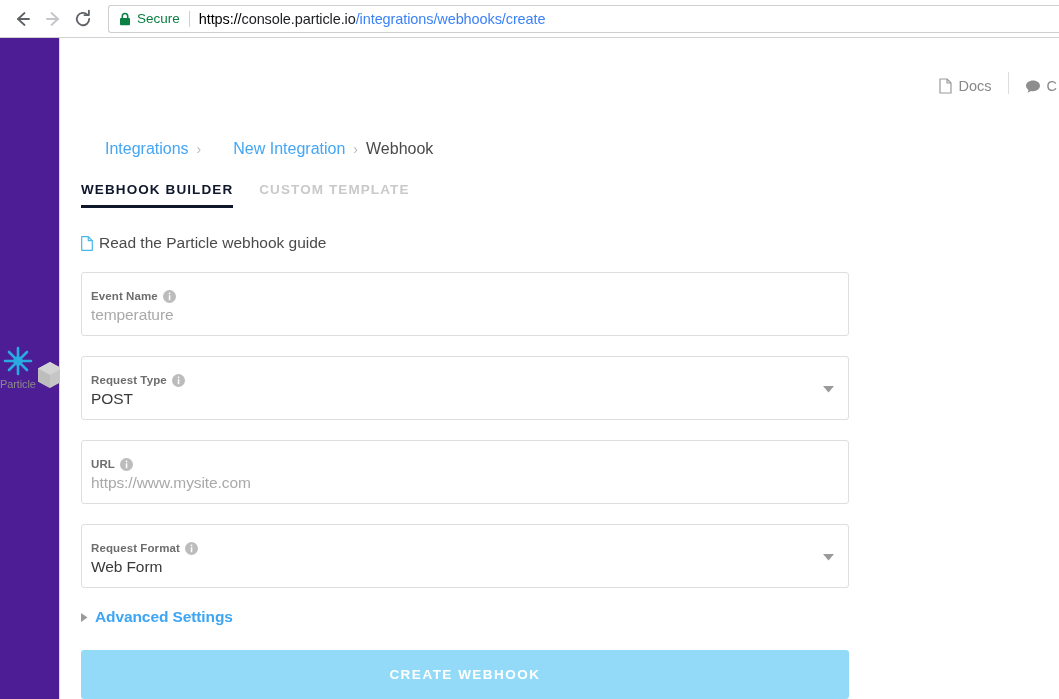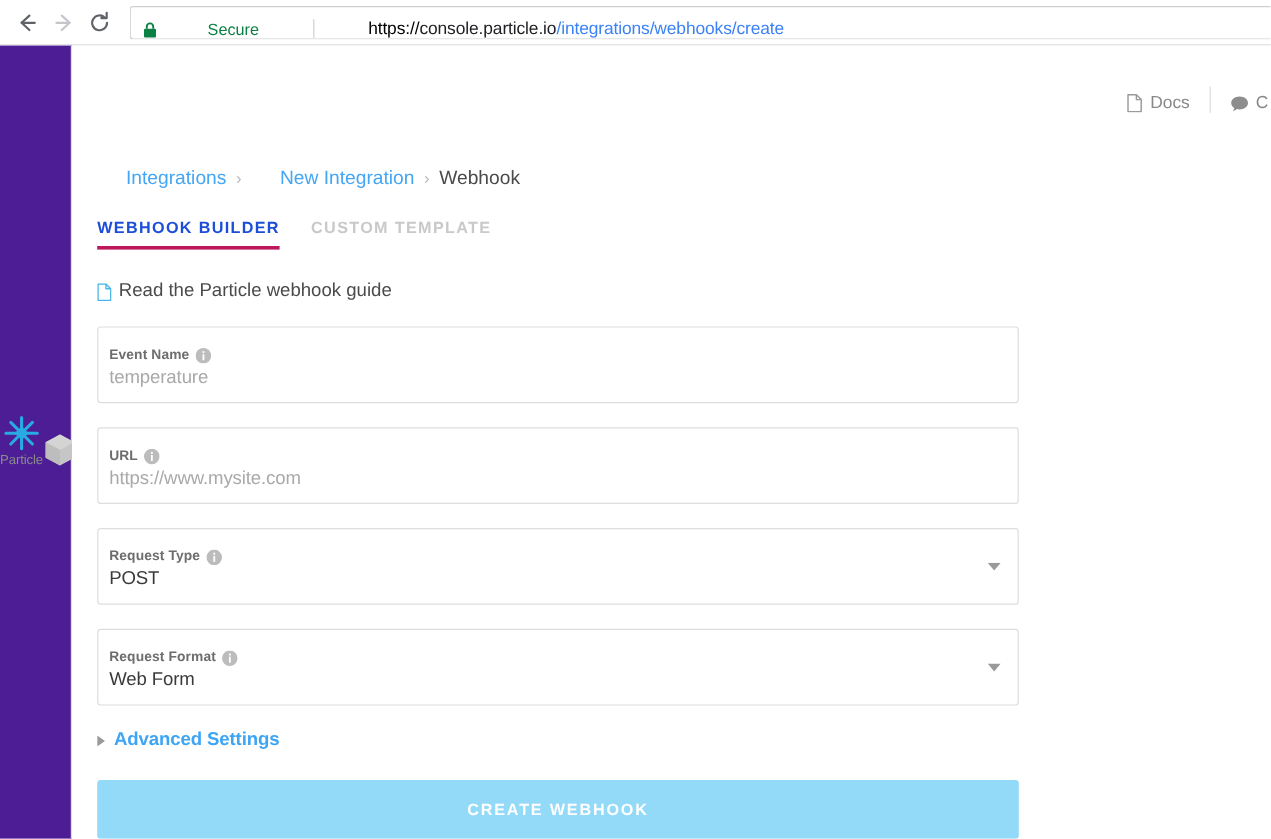--- a/index.html
+++ b/index.html
@@ -37,24 +37,23 @@
   .omnibox {
     flex: 1 1 auto;
     height: 28px;
     margin-left: 10px;
     margin-right: 0;
     border: 1px solid #cfcfcf;
     border-right: none;
     border-radius: 3px 0 0 3px;
     background: #fff;
     display: flex;
-    align-items: flex-end;
+    align-items: center;
     padding: 0 10px;
     overflow: hidden;
-    gap: 36px;
   }
   .lock-icon { margin-right: 6px; display: flex; align-items: center; }
   .secure-label {
     color: #0b8043;
     font-size: 13.5px;
     margin-right: 9px;
     white-space: nowrap;
   }
   .omni-divider {
     width: 1px;
@@ -183,22 +182,22 @@
     margin-top: 24px;
   }
   .tab {
     font-size: 13.5px;
     font-weight: bold;
     letter-spacing: 1.1px;
     padding-bottom: 8px;
     margin-right: 26px;
   }
   .tab.active {
-    color: #1d4ed8;
-    border-bottom: 3px solid #be185d;
+    color: #0f172a;
+    border-bottom: 3px solid #0f172a;
   }
   .tab.inactive {
     color: #c9c9c9;
     border-bottom: 3px solid transparent;
   }
 
   
   .guide {
     display: flex;
     align-items: center;
@@ -469,49 +468,49 @@
                 <rect x="5.8" y="5.2" width="1.5" height="5" fill="#ffffff"></rect>
                 <rect x="5.8" y="2.6" width="1.5" height="1.6" fill="#ffffff"></rect>
               </svg>
             </span>
           </div>
           <div class="field-value placeholder">temperature</div>
         </div>
 
         <div class="field">
           <div class="field-label">
+            <span>Request Type</span>
+            <span class="info-icon">
+              <svg width="13" height="13" viewBox="0 0 13 13">
+                <circle cx="6.5" cy="6.5" r="6.5" fill="#bcbcbc"></circle>
+                <rect x="5.8" y="5.2" width="1.5" height="5" fill="#ffffff"></rect>
+                <rect x="5.8" y="2.6" width="1.5" height="1.6" fill="#ffffff"></rect>
+              </svg>
+            </span>
+          </div>
+          <div class="field-value selected">POST</div>
+          <span class="select-caret">
+            <svg width="11" height="7" viewBox="0 0 11 7">
+                <polygon points="0,0 11,0 5.5,6.5" fill="#9a9a9a"></polygon>
+              </svg>
+          </span>
+        </div>
+
+        <div class="field">
+          <div class="field-label">
             <span>URL</span>
             <span class="info-icon">
               <svg width="13" height="13" viewBox="0 0 13 13">
                 <circle cx="6.5" cy="6.5" r="6.5" fill="#bcbcbc"></circle>
                 <rect x="5.8" y="5.2" width="1.5" height="5" fill="#ffffff"></rect>
                 <rect x="5.8" y="2.6" width="1.5" height="1.6" fill="#ffffff"></rect>
               </svg>
             </span>
           </div>
           <div class="field-value placeholder">https://www.mysite.com</div>
-        </div>
-
-        <div class="field">
-          <div class="field-label">
-            <span>Request Type</span>
-            <span class="info-icon">
-              <svg width="13" height="13" viewBox="0 0 13 13">
-                <circle cx="6.5" cy="6.5" r="6.5" fill="#bcbcbc"></circle>
-                <rect x="5.8" y="5.2" width="1.5" height="5" fill="#ffffff"></rect>
-                <rect x="5.8" y="2.6" width="1.5" height="1.6" fill="#ffffff"></rect>
-              </svg>
-            </span>
-          </div>
-          <div class="field-value selected">POST</div>
-          <span class="select-caret">
-            <svg width="11" height="7" viewBox="0 0 11 7">
-                <polygon points="0,0 11,0 5.5,6.5" fill="#9a9a9a"></polygon>
-              </svg>
-          </span>
         </div>
 
         <div class="field">
           <div class="field-label">
             <span>Request Format</span>
             <span class="info-icon">
               <svg width="13" height="13" viewBox="0 0 13 13">
                 <circle cx="6.5" cy="6.5" r="6.5" fill="#bcbcbc"></circle>
                 <rect x="5.8" y="5.2" width="1.5" height="5" fill="#ffffff"></rect>
                 <rect x="5.8" y="2.6" width="1.5" height="1.6" fill="#ffffff"></rect>

